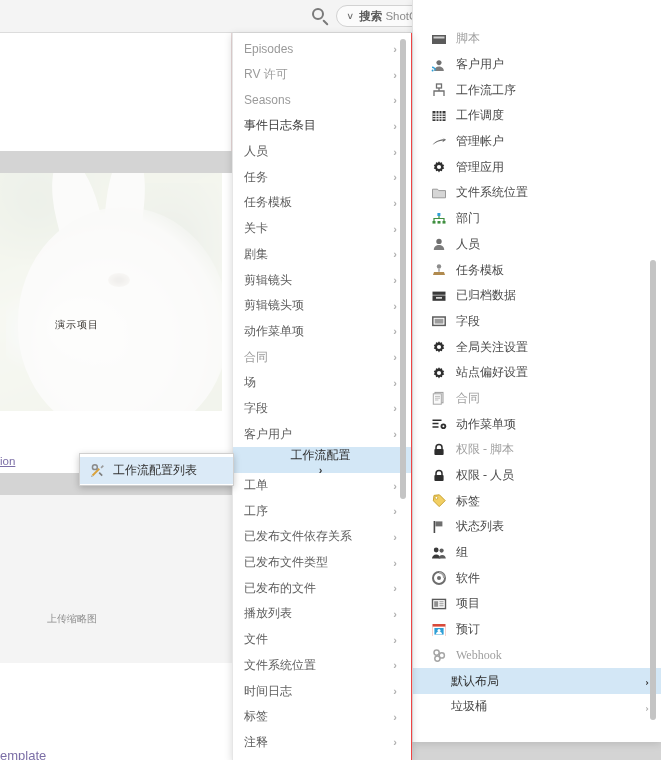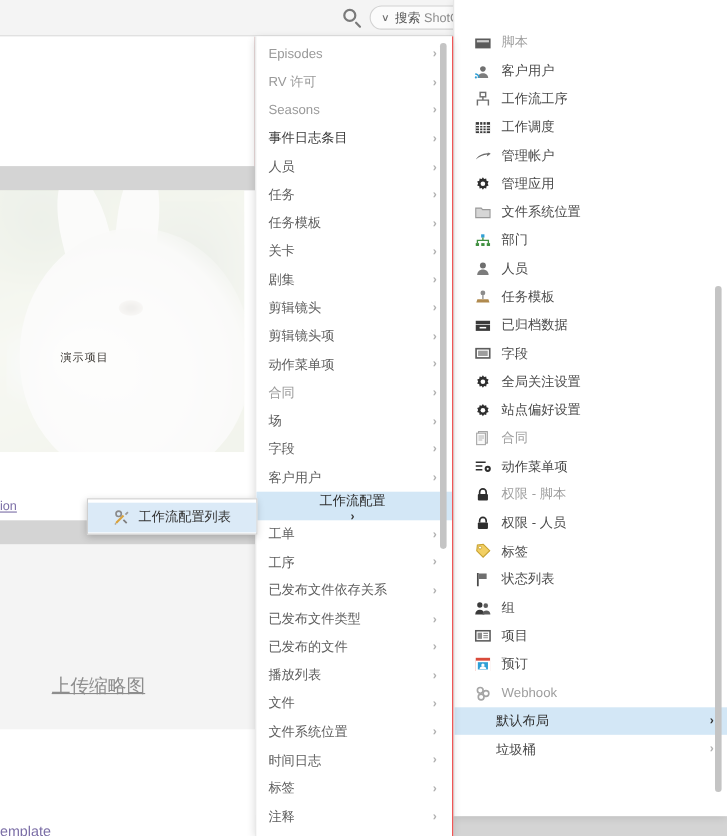--- a/index.html
+++ b/index.html
@@ -36,21 +36,21 @@
   }
   .searchbox {
     width: 200px; height: 22px; border: 1px solid #d2d2d2; border-radius: 11px;
     background: #fbfbfb; display: flex; align-items: center;
     padding: 0 10px; gap: 6px;
   }
   .searchbox .caret {
     font-size: 9px; color: #6b6b6b; line-height: 1; transform: scaleX(1.2);
   }
   .searchbox .sb-text { font-size: 11.5px; color: #8c8c8c; white-space: nowrap; }
-  .searchbox .sb-text b { color: #585858; font-weight: normal; }
+  .searchbox .sb-text b { color: #585858; font-weight: bold; }
   .plus-icon {
     width: 26px; height: 26px; margin-left: 12px; position: relative; flex: none;
   }
   .plus-icon::before, .plus-icon::after {
     content: ""; position: absolute; background: #8a8a8a; border-radius: 1px;
   }
   .plus-icon::before { left: 5px; top: 12px; width: 16px; height: 3px; }
   .plus-icon::after  { left: 6.5px; top: 5px; width: 3px; height: 16px; margin-left: 4px; }
   .moon-icon { width: 22px; height: 22px; margin-left: 10px; flex: none; }
   .avatar-wrap { display: flex; align-items: center; margin-left: 12px; margin-right: 8px; }
@@ -103,40 +103,40 @@
   .thumb-overlay { position: absolute; inset: 0; background: rgba(255,255,255,0.63); }
 
   .bg-link-row { position: absolute; left: 0; top: 420px; width: 232px; height: 22px; background: #fff; }
   .bg-link {
     position: absolute; left: 0; top: 422px; font-size: 11.5px;
     color: #7b6ea6; text-decoration: underline; cursor: pointer;
   }
   .bg-grayband2 { position: absolute; left: 0; top: 440px; width: 232px; height: 22px; background: #d4d4d4; }
   .bg-body { position: absolute; left: 0; top: 462px; width: 232px; height: 168px; background: #f4f4f4; }
   .bg-upload {
-    position: absolute; left: 47px; top: 579px; font-size: 17px;
-    color: #8d8d8d; text-decoration: underline; cursor: pointer;
+    position: absolute; left: 47px; top: 579px; font-size: 10px;
+    color: #8d8d8d; cursor: pointer;
   }
   .bg-footer-white { position: absolute; left: 0; top: 705px; width: 232px; height: 36px; background: #fff; }
   .bg-template-link {
     position: absolute; left: 0; top: 715px; font-size: 13px;
     color: #7b6ea6; text-decoration: underline; cursor: pointer;
   }
 
   
   .submenu {
     position: absolute; left: 79px; top: 453px; width: 155px; height: 33px;
     background: #ffffff; border: 1px solid #cfcfcf;
     box-shadow: 0 2px 7px rgba(0,0,0,0.22); z-index: 40;
     padding: 3px 0;
   }
   .submenu-item {
     display: flex; align-items: center; gap: 8px;
     height: 27px; padding: 0 10px; background: #dbeaf7;
-    font-size: 12px; color: #333; cursor: pointer; justify-content: center;
+    font-size: 12px; color: #333; cursor: pointer;
   }
   .tools-icon { width: 15px; height: 15px; flex: none; }
 
   
   .menu-mid {
     position: absolute; left: 232px; top: 33px; width: 180px; height: 727px;
     background: #ffffff; border-left: 1px solid #e6e6e6; border-right: 1px solid #ef4444;
     box-shadow: 0 2px 8px rgba(0,0,0,0.16); z-index: 30;
     overflow: hidden;
   }
@@ -159,21 +159,21 @@
   
   .menu-right {
     position: absolute; left: 412px; top: 0; width: 249px; height: 742px;
     background: #ffffff; border-left: 1px solid #e2e2e2;
     box-shadow: 0 2px 8px rgba(0,0,0,0.12); z-index: 20; overflow: hidden;
   }
   .menu-right .rlist { padding-top: 26px; }
   .r-item {
     display: flex; align-items: center; gap: 9px;
     height: 25.7px; padding: 0 12px 0 18px;
-    font-size: 12px; color: #4b4b4b; cursor: pointer; white-space: nowrap;
+    font-size: 12px; color: #4b4b4b; cursor: pointer; white-space: nowrap; font-family: Liberation Serif, serif;
   }
   .r-item.dim { color: #9e9e9e; }
   .r-item.sel { background: #d3e7f6; color: #2f2f2f; justify-content: space-between; padding-left: 38px; }
   .r-item .ricon { width: 16px; height: 16px; flex: none; display: block; }
   .r-item .rarrow { font-size: 11px; color: #777; font-weight: bold; }
   .r-item.sub { padding-left: 38px; justify-content: space-between; }
   .r-item.sub .rarrow { color: #b0b0b0; }
   .r-item.sel .rarrow { color: #333; }
   .right-scrollbar {
     position: absolute; right: 5px; top: 260px; width: 6px; height: 460px;
@@ -527,20 +527,28 @@
           <span>状态列表</span>
         </div>
         <div class="r-item ">
           <svg class="ricon" viewBox="0 0 16 16">
             <circle cx="5.2" cy="5" r="2.4" fill="#3a3a3a"></circle>
             <circle cx="10.6" cy="5.6" r="2.1" fill="#5d5d5d"></circle>
             <path d="M1 13.6c0-2.6 1.9-4.2 4.2-4.2s4.2 1.6 4.2 4.2z" fill="#3a3a3a"></path>
             <path d="M7.6 13.6c0-2.3 1.6-3.7 3.6-3.7s3.6 1.4 3.6 3.7z" fill="#5d5d5d"></path>
           </svg>
           <span>组</span>
+        </div>
+        <div class="r-item ">
+          <svg class="ricon" viewBox="0 0 16 16">
+            <circle cx="8" cy="8" r="6" fill="none" stroke="#6d6d6d" stroke-width="2"></circle>
+            <path d="M8 2.4A5.6 5.6 0 0 1 13 8" fill="none" stroke="#a5a5a5" stroke-width="2"></path>
+            <circle cx="8" cy="8" r="2" fill="#6d6d6d"></circle>
+          </svg>
+          <span>软件</span>
         </div>
         <div class="r-item ">
           <svg class="ricon" viewBox="0 0 16 16">
             <rect x="1.5" y="3.4" width="13" height="9.2" fill="none" stroke="#5a5a5a" stroke-width="1.4"></rect>
             <rect x="3.2" y="5.2" width="4" height="5.6" fill="#8f8f8f"></rect>
             <g stroke="#8f8f8f" stroke-width="1">
               <path d="M8.4 5.8h4.2M8.4 7.8h4.2M8.4 9.8h4.2"></path>
             </g>
           </svg>
           <span>项目</span>

